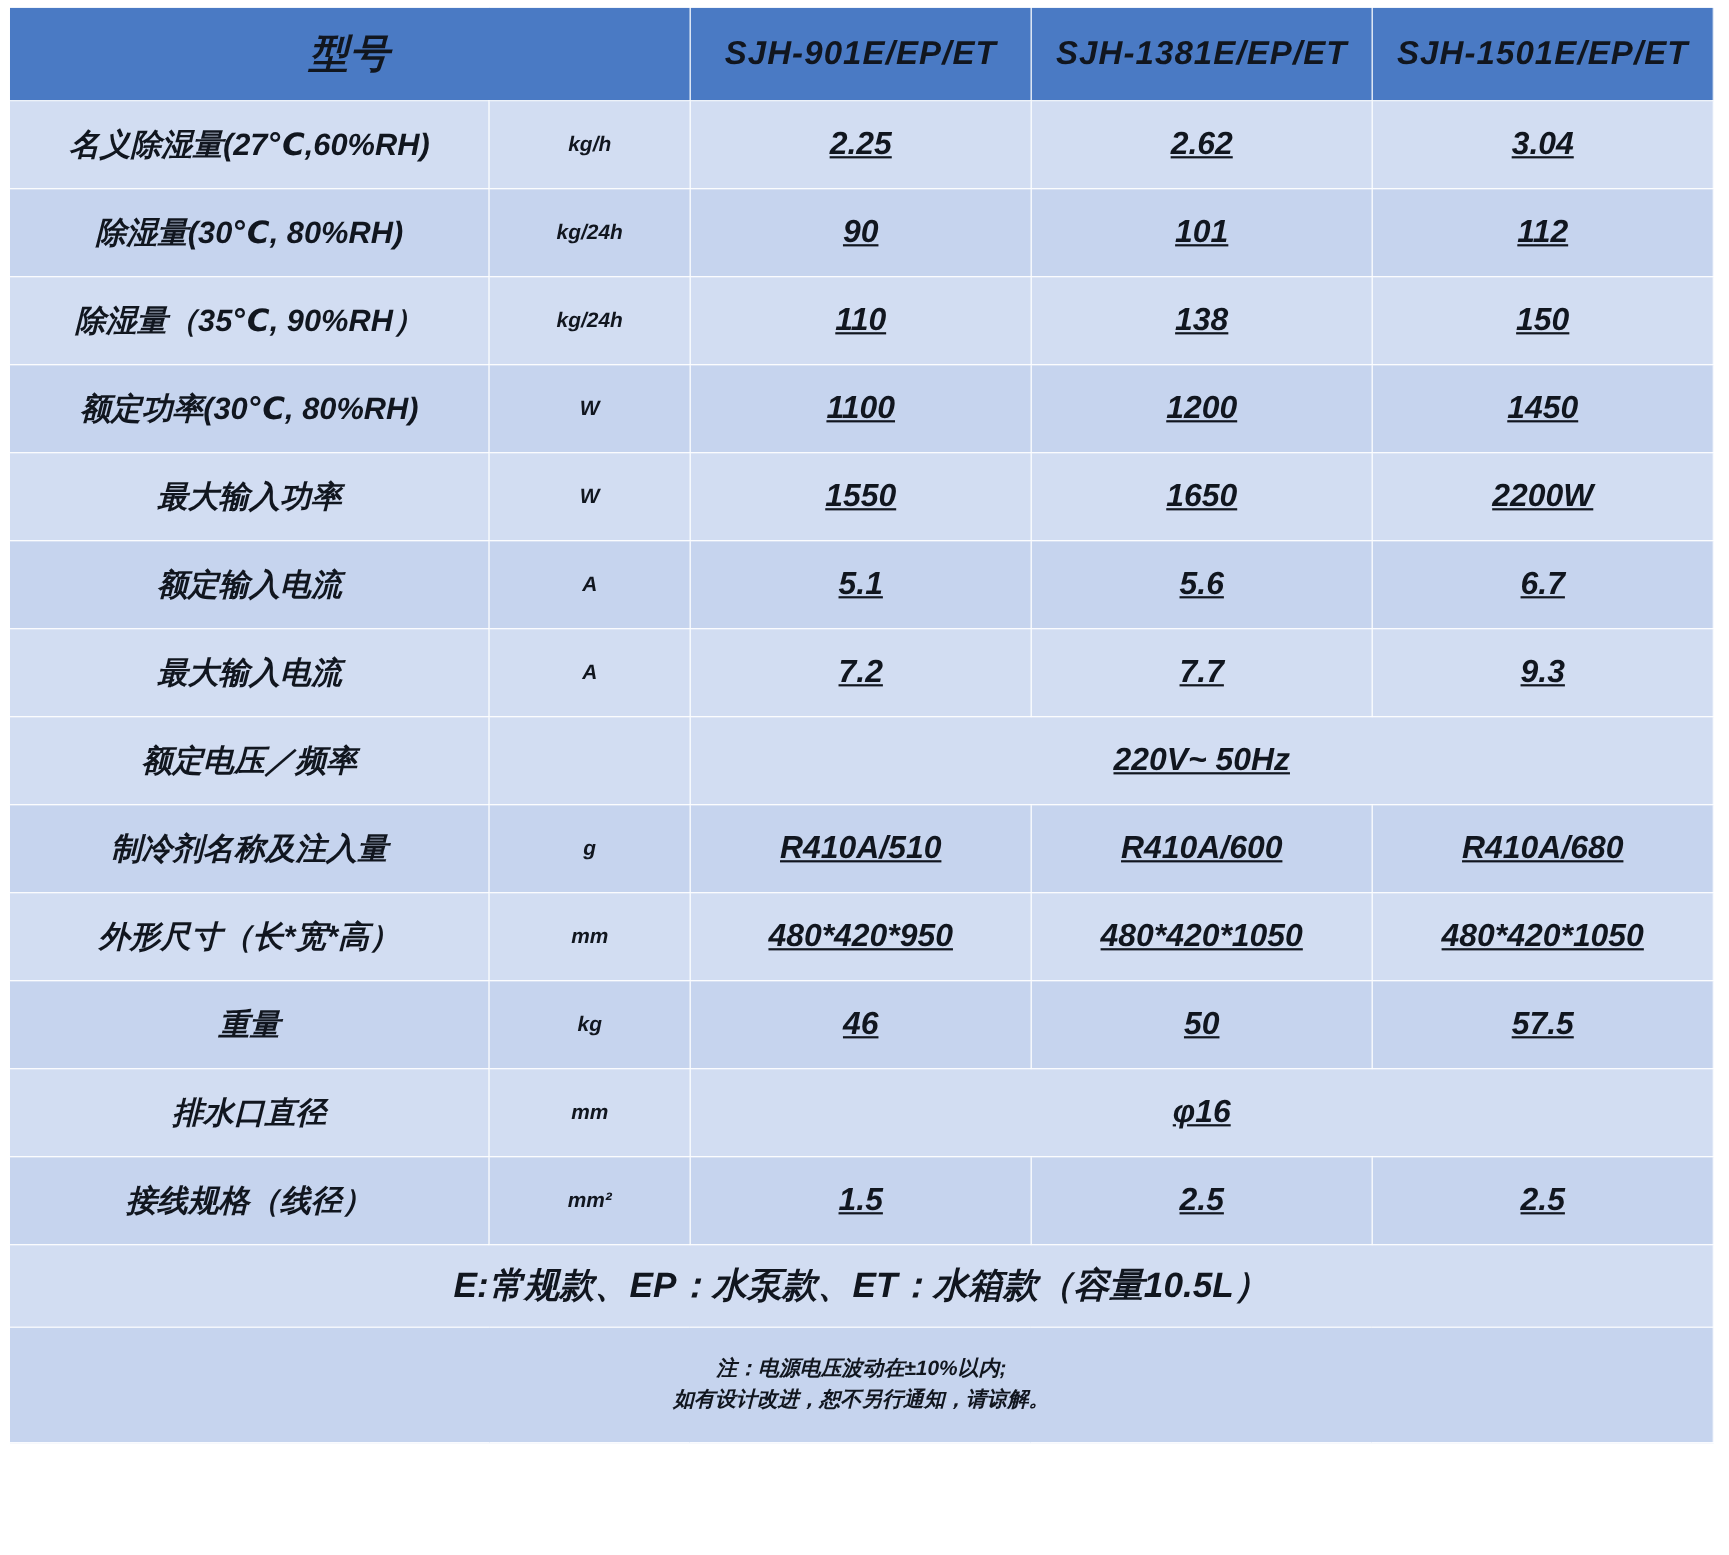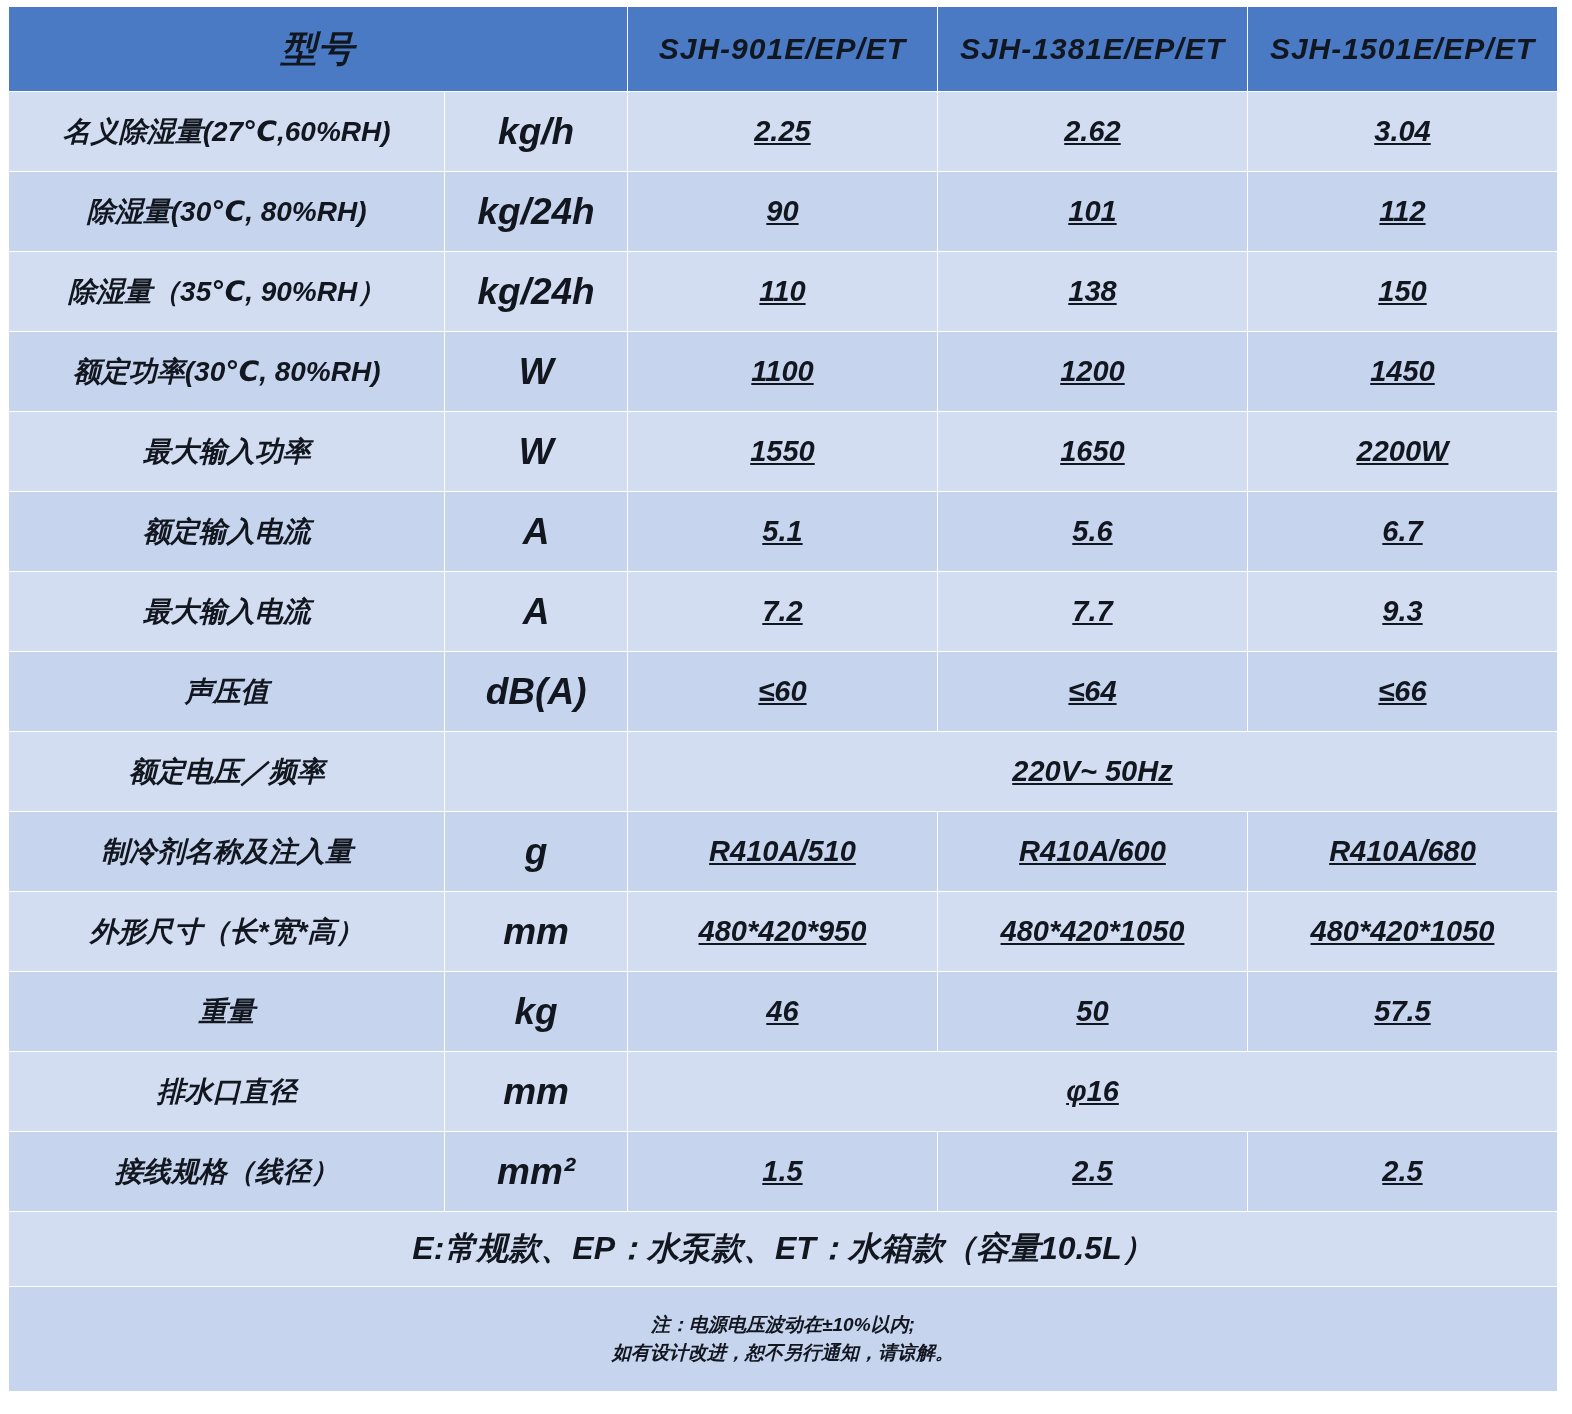--- a/index.html
+++ b/index.html
@@ -48,21 +48,21 @@
   .row-a td { background: #d2ddf2; }
   .row-b td { background: #c6d4ee; }
   .cell {
     height: 79px;
     font-size: 29px;
   }
   .cell.name {
     font-size: 28px;
   }
   .cell.unit {
-    font-size: 37px;
+    font-size: 19px;
   }
   .cell.val {
     font-size: 29px;
     text-decoration: underline;
   }
   .span-row td {
     height: 79px;
     font-size: 29px;
   }
   .note-row td {
@@ -151,27 +151,20 @@
       </tr>
 
       <tr class="row-a">
         <td class="cell name">最大输入电流</td>
         <td class="cell unit">A</td>
         <td class="cell val">7.2</td>
         <td class="cell val">7.7</td>
         <td class="cell val">9.3</td>
       </tr>
 
-      <tr class="row-b">
-        <td class="cell name">声压值</td>
-        <td class="cell unit">dB(A)</td>
-        <td class="cell val">≤60</td>
-        <td class="cell val">≤64</td>
-        <td class="cell val">≤66</td>
-      </tr>
 
       <tr class="row-a span-row">
         <td class="cell name">额定电压／频率</td>
         <td class="cell unit"></td>
         <td class="cell val" colspan="3">220V~ 50Hz</td>
       </tr>
 
       <tr class="row-b">
         <td class="cell name">制冷剂名称及注入量</td>
         <td class="cell unit">g</td>

